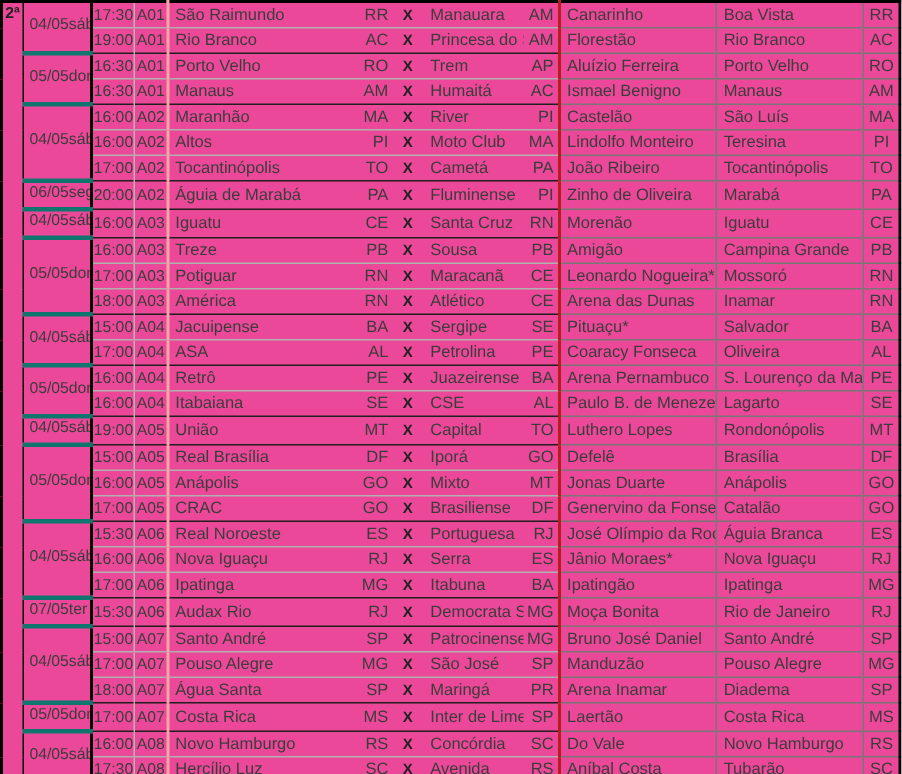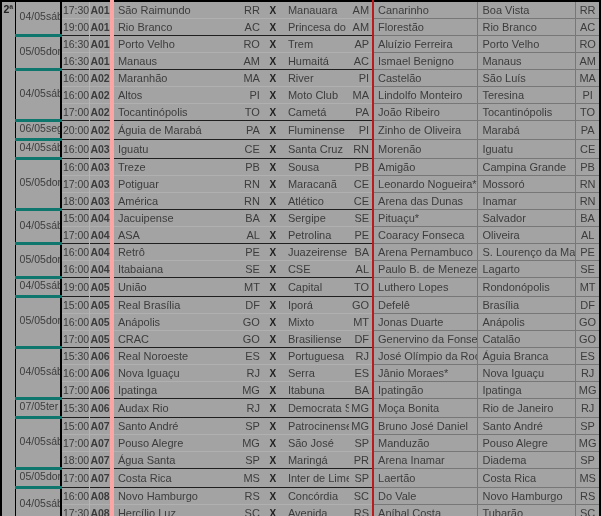--- a/index.html
+++ b/index.html
@@ -3,21 +3,21 @@
 <meta charset="utf-8">
 <style>
   html, body {
     margin: 0;
     padding: 0;
     background: #ffffff;
   }
   .page {
     width: 601px;
     height: 516px;
-    background: #a3a3a3;
+    background: #ec4899;
     overflow: hidden;
   }
   table.fixtures {
     border-collapse: collapse;
     table-layout: fixed;
     width: 601px;
     font-family: "Liberation Sans", sans-serif;
     font-size: 11px;
     color: #3c3c3c;
     border: 2px solid #000000;
@@ -48,29 +48,28 @@
     font-size: 10.5px;
   }
   .date-wrap {
     display: flex;
     justify-content: space-between;
     padding: 0 4px;
     height: 16px;
   }
   
   td.c-time {
-    text-align: right;
+    text-align: left;
     border-right: 1px solid #b5b5b5;
     font-size: 10.5px;
   }
   td.c-group {
     text-align: center;
-    border-right: 4px solid #fca5a5;
+    border-right: 2px solid #fca5a5;
     font-size: 10.5px;
-    font-weight: bold;
   }
   
   td.c-match {
     border-right: 2px solid #b91c1c;
   }
   .match-wrap {
     display: flex;
     align-items: center;
     height: 16px;
   }

